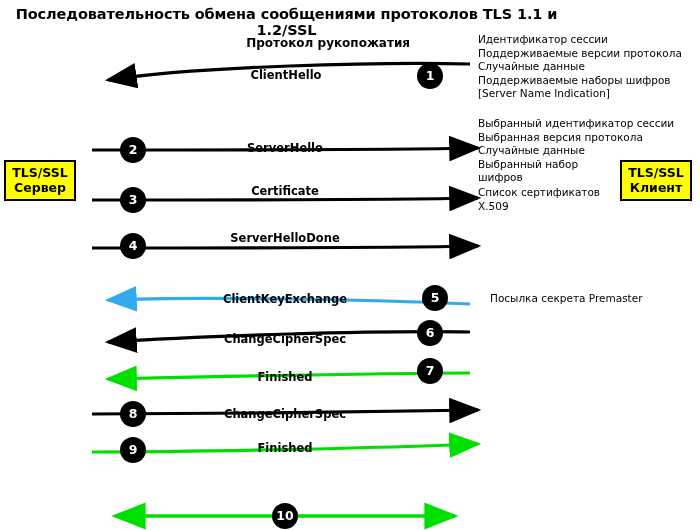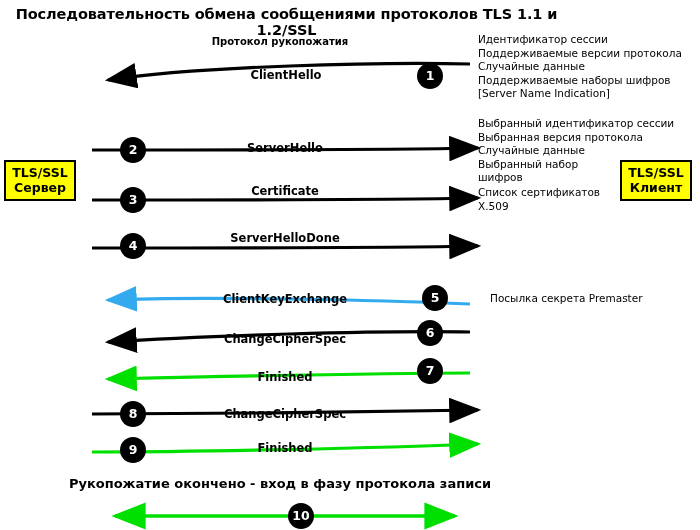--- a/index.html
+++ b/index.html
@@ -26,22 +26,22 @@
     left: 0; top: 6px;
     width: 573px;
     text-align: center;
     font-size: 14.5px;
     font-weight: bold;
     letter-spacing: -0.1px;
   }
   .subtitle {
     left: 150px; top: 36px;
     width: 260px;
-    text-align: center;
-    font-size: 10px;
+    text-align: right;
+    font-size: 12px;
     font-weight: bold;
   }
 
   .endpoint {
     width: 72px;
     border: 2px solid #000000;
     background: #ffff00;
     text-align: center;
     font-size: 12.5px;
     font-weight: bold;
@@ -170,22 +170,21 @@
 
   <div class="abs msg-label" style="left:195px; top:370px; width:180px;">Finished</div>
   <div class="abs step-badge" style="left:417px; top:358px;">7</div>
 
   <div class="abs msg-label" style="left:195px; top:407px; width:180px;">ChangeCipherSpec</div>
   <div class="abs step-badge" style="left:120px; top:401px;">8</div>
 
   <div class="abs msg-label" style="left:195px; top:441px; width:180px;">Finished</div>
   <div class="abs step-badge" style="left:120px; top:437px;">9</div>
 
-  <div class="abs footer-note">Рукопожатие окончено - вход в фазу протокола записи</div>
 
-  <div class="abs step-badge" style="left:272px; top:503px;margin-left:16px;">10</div>
+  <div class="abs step-badge" style="left:272px; top:503px;">10</div>
 
   <div class="abs endpoint" id="server-box" style="white-space: pre-line;">TLS/SSL
 Сервер</div>
   <div class="abs endpoint" id="client-box" style="white-space: pre-line;">TLS/SSL
 Клиент</div>
 
 </div>
 
 </body></html>

